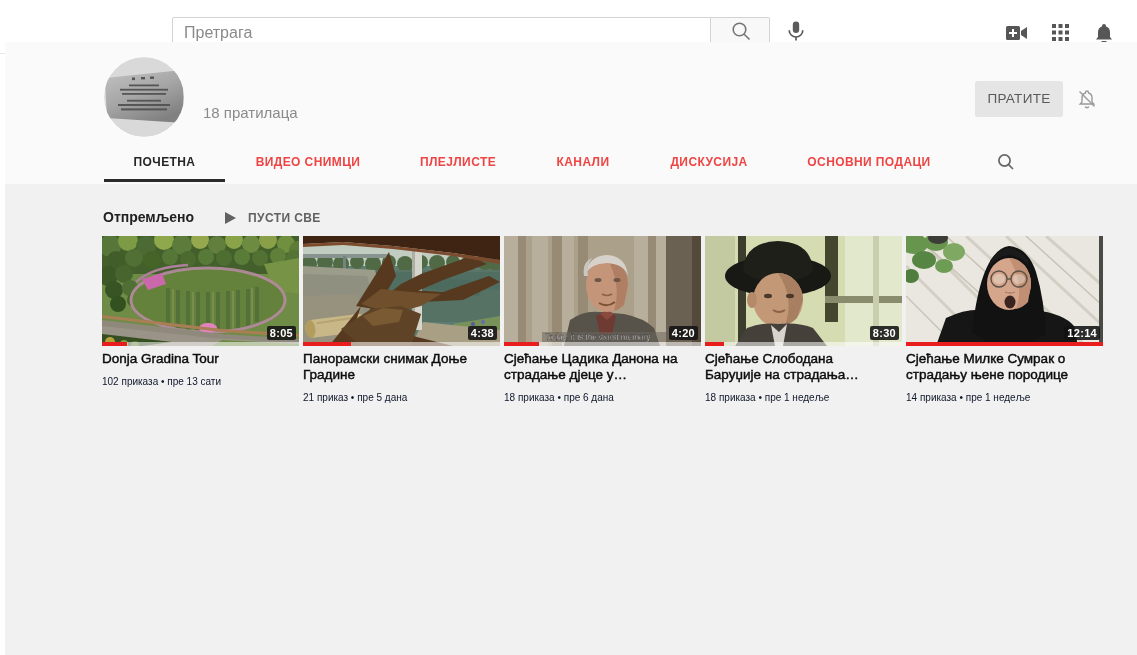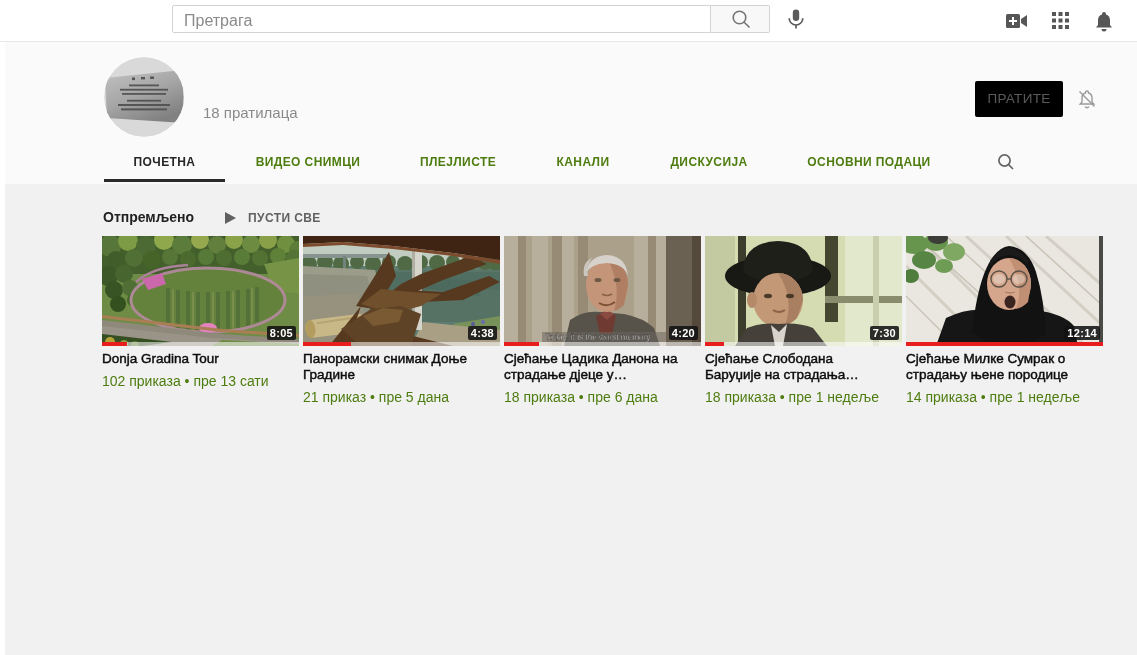--- a/index.html
+++ b/index.html
@@ -1,50 +1,50 @@
 <!DOCTYPE html>
 <html><head>
 <meta charset="utf-8">
 <style>
 * { margin:0; padding:0; box-sizing:border-box; }
 html,body { width:1137px; height:655px; background:#fff; font-family:"Liberation Sans",sans-serif; overflow:hidden; }
 #page { position:relative; width:1137px; height:655px; }
 .abs { position:absolute; }
 
 
-#topbar { position:absolute; left:0; top:0; width:1137px; height:42px; background:#fff; border-bottom:1px solid #e8e8e8; }
+#topbar { position:absolute; left:0; top:12px; width:1137px; height:42px; background:#fff; border-bottom:1px solid #e8e8e8; }
 #searchbox { position:absolute; left:172px; top:5px; width:539px; height:28px; border:1px solid #d3d3d3; border-radius:2px 0 0 2px; background:#fff; }
 #searchbox span { position:absolute; left:11px; top:6px; font-size:16px; color:#8a8a8a; }
 #searchbtn { position:absolute; left:711px; top:5px; width:59px; height:28px; border:1px solid #d3d3d3; border-left:none; background:#f8f8f8; border-radius:0 2px 2px 0; }
 
 
 #chead { position:absolute; left:5px; top:42px; width:1132px; height:142px; background:#fafafa; }
 #avatar { position:absolute; left:99px; top:15px; width:80px; height:80px; border-radius:50%; overflow:hidden; }
 #chname { position:absolute; left:198px; top:32px; font-size:23px; color:#141414; }
 #chsubs { position:absolute; left:198px; top:62px; font-size:15px; color:#8a8a8a; }
-#subbtn { position:absolute; left:970px; top:39px; width:88px; height:36px; background:#000000; border-radius:2px; color:#5a5a5a; font-size:13.5px; letter-spacing:.3px; text-align:center; line-height:36px; }
-
-
-.tab { position:absolute; top:113px; transform:translateX(-50%); font-size:12px; font-weight:bold; letter-spacing:.4px; color:#4d7c0f; white-space:nowrap; }
+#subbtn { position:absolute; left:970px; top:39px; width:88px; height:36px; background:#e5e5e5; border-radius:2px; color:#5a5a5a; font-size:13.5px; letter-spacing:.3px; text-align:center; line-height:36px; }
+
+
+.tab { position:absolute; top:113px; transform:translateX(-50%); font-size:12px; font-weight:bold; letter-spacing:.4px; color:#ef4444; white-space:nowrap; }
 .tab.active { color:#262626; }
 #tabline { position:absolute; left:99px; top:137px; width:121px; height:3px; background:#2a2a2a; }
 
 
 #content { position:absolute; left:5px; top:184px; width:1132px; height:471px; background:#f1f1f1; }
 #secttl { position:absolute; left:98px; top:25px; font-size:14px; font-weight:bold; color:#212121; }
 #playall { position:absolute; left:220px; top:27px; font-size:12px; font-weight:bold; letter-spacing:.4px; color:#616161; }
 
 .card { position:absolute; top:52px; width:214px; }
 .thumb { position:relative; width:197px; height:110px; overflow:hidden; }
 .thumb svg { display:block; }
 .dur { position:absolute; right:3px; bottom:6px; height:14px; line-height:14px; padding:0 3px; background:rgba(18,18,18,.88); color:#fff; font-size:11px; font-weight:bold; border-radius:2px; letter-spacing:.3px; }
 .ptrack { position:absolute; left:0; bottom:0; width:100%; height:4px; background:rgba(255,255,255,.55); }
 .pfill { position:absolute; left:0; bottom:0; height:4px; background:#e81d1d; }
 .vtitle { position:absolute; left:0; top:115px; width:197px; font-size:13.5px; font-weight:normal; -webkit-text-stroke:.45px #0d0d0d; color:#0d0d0d; line-height:16px; }
-.vmeta { position:absolute; left:0; width:197px; font-size:14px; color:#4d7c0f; line-height:15px; white-space:nowrap; }
+.vmeta { position:absolute; left:0; width:197px; font-size:10px; color:#0f172a; line-height:15px; white-space:nowrap; }
 </style>
 </head>
 <body>
 <div id="page">
 
 <div id="topbar">
   <div id="searchbox">
         <span>Претрага</span>
       </div>
   <div id="searchbtn">
@@ -328,21 +328,21 @@
 <path d="M73 37 a25 27 0 0 1 25 27 l-6 18 a25 25 0 0 1 -12 7 q10 -26 -7 -52 z" fill="#a87f60"></path>
 <ellipse cx="47" cy="64" rx="5" ry="8" fill="#b58a6a"></ellipse>
 <ellipse cx="63" cy="60" rx="4" ry="2.2" fill="#4a3828"></ellipse>
             <ellipse cx="85" cy="60" rx="4" ry="2.2" fill="#4a3828"></ellipse>
 <path d="M68 74 q6 4 12 0" fill="none" stroke="#8a6248" stroke-width="1.8"></path>
 <path d="M30 110 L42 92 Q58 86 73 88 Q94 86 108 92 L122 110 Z" fill="#46403a"></path>
 <path d="M66 89 L74 96 L82 88 L78 110 L70 110 Z" fill="#d8d4cc"></path>
 </svg>
       <div class="ptrack"></div>
           <div class="pfill" style="width:19px"></div>
-      <div class="dur">7:30</div>
+      <div class="dur">8:30</div>
     </div>
     <div class="vtitle">Сјећање Слободана<br>Баруџије на страдања…</div>
     <div class="vmeta" style="top:154px">18 приказа • пре 1 недеље</div>
   </div>
   <div class="card" style="left:901px">
     <div class="thumb">
           <svg width="197" height="110" viewBox="0 0 197 110">
 <rect width="197" height="110" fill="#eae7e0"></rect>
 <g stroke="#d3cfc5" stroke-width="3">
 <line x1="0" y1="30" x2="80" y2="110"></line>

